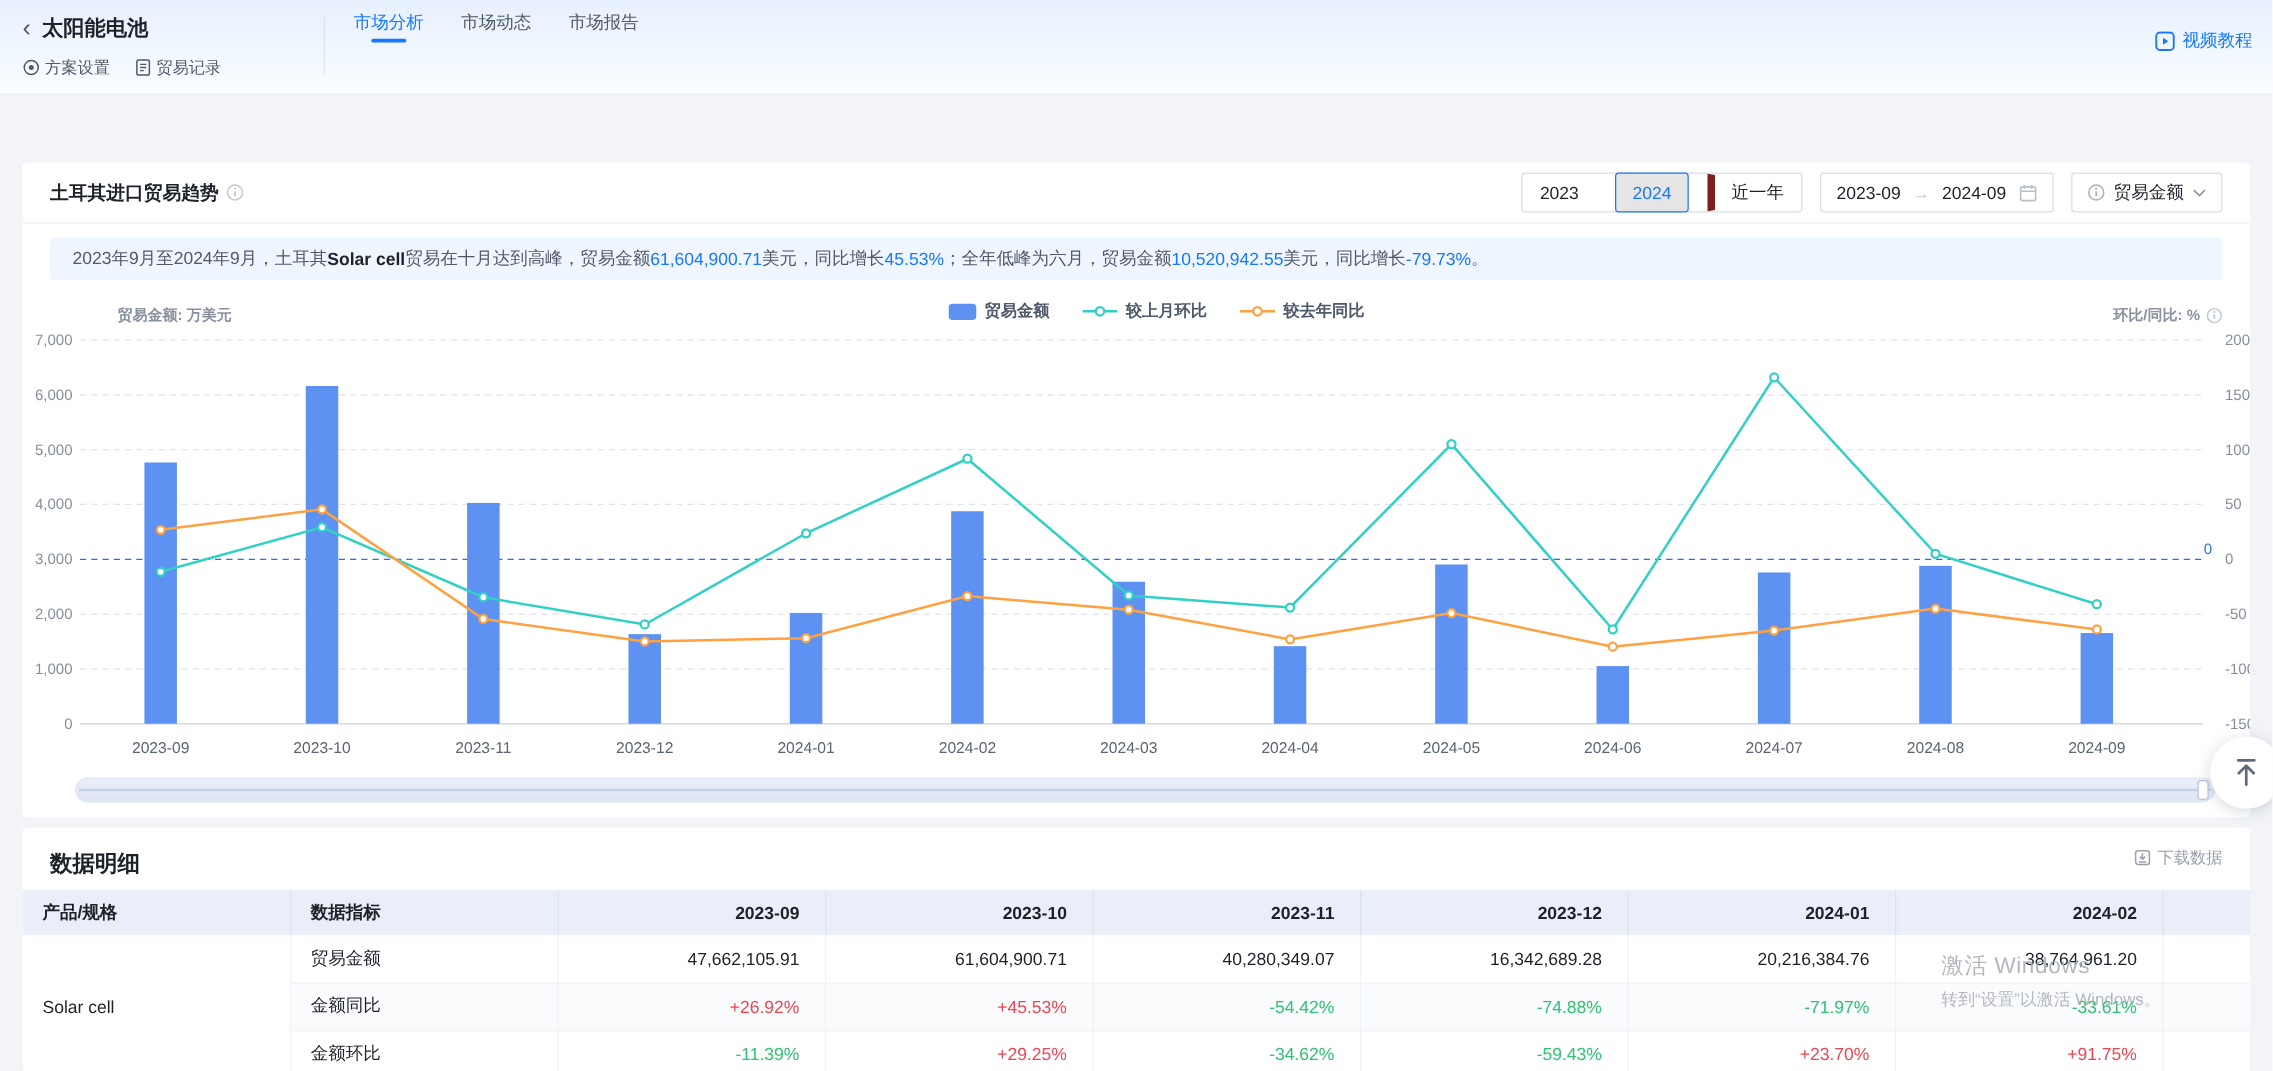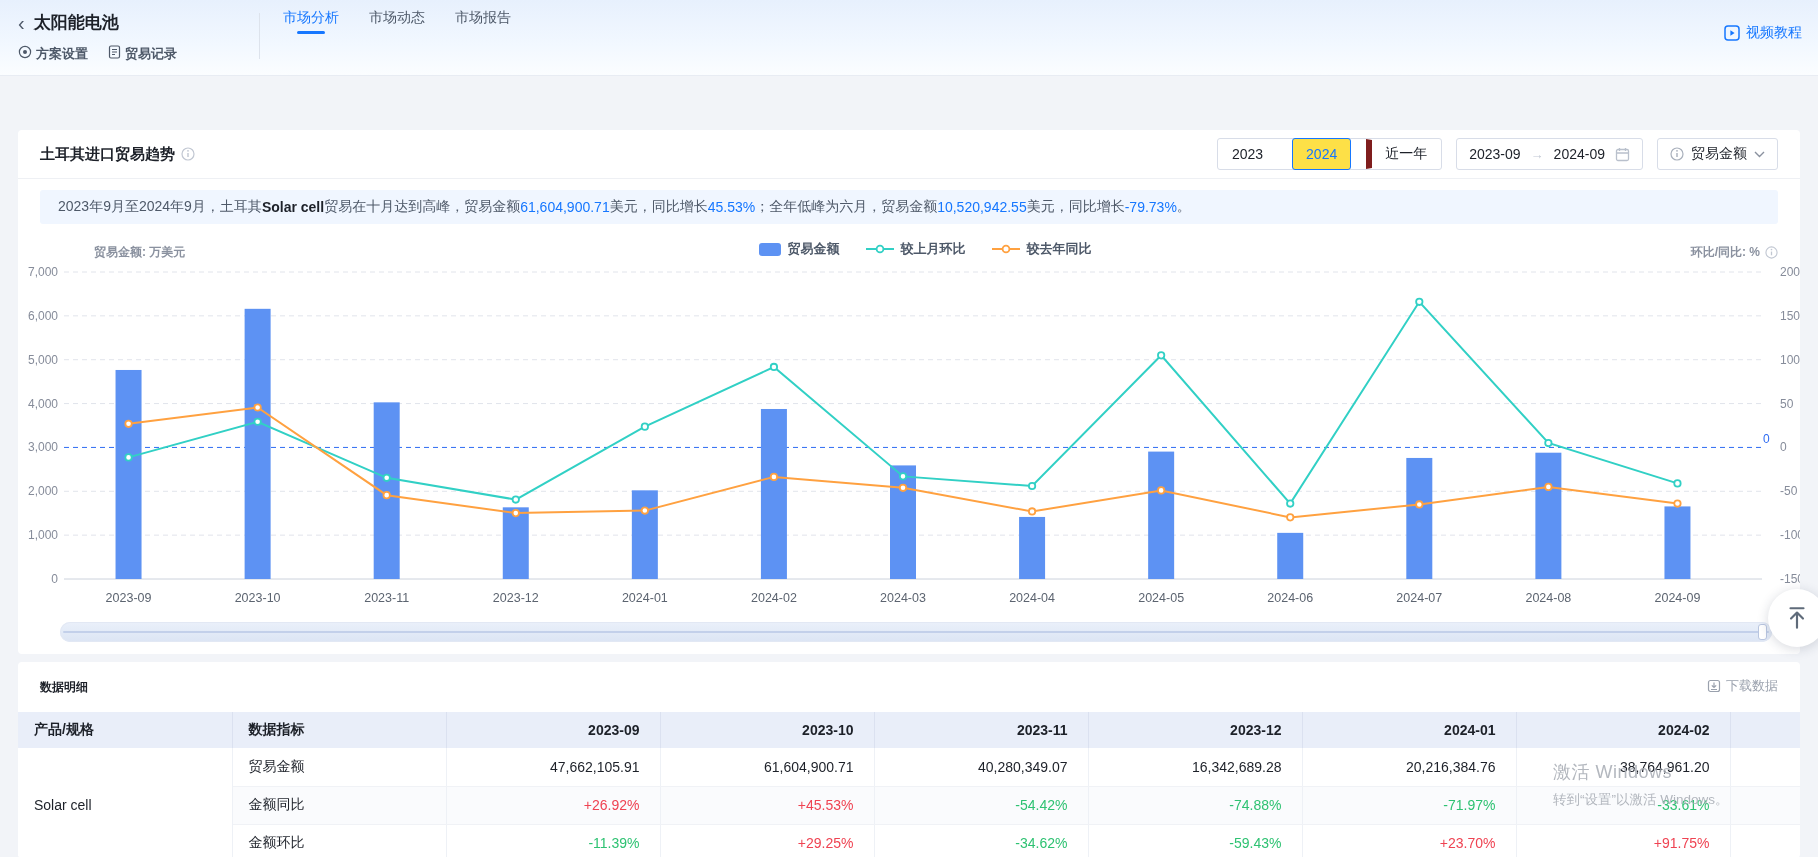--- a/index.html
+++ b/index.html
@@ -9,21 +9,21 @@
 
   
   .topbar { position:absolute; left:0; top:0; width:100%; height:76px;
             background:linear-gradient(180deg,#e7f0fd 0%,#f2f8ff 60%,#fbfdff 100%);
             border-bottom:1px solid #e8ecf3; }
   .tb-left { position:absolute; left:18px; top:11px; }
   .tb-title-row { display:flex; align-items:center; gap:9px; }
   .back-ic { font-size:20px; color:#4e5969; line-height:18px; cursor:pointer; }
   .app-title { font-size:17px; font-weight:bold; color:#1d2129; }
   .tb-sub-row { margin-top:11px; display:flex; gap:20px; font-size:13px; color:#4e5969; align-items:center; }
-  .tb-link { display:flex; align-items:flex-start; gap:4px; cursor:pointer;font-weight:bold; }
+  .tb-link { display:flex; align-items:center; gap:4px; cursor:pointer; }
   .tb-divider { position:absolute; left:259px; top:13px; width:1px; height:46px; background:#dde3ec; }
   .tb-tabs { position:absolute; left:283px; top:0; }
   .tabs-row { display:flex; gap:34px; height:39px; align-items:center; font-size:14px; color:#4e5969; box-shadow:0 1px 0 #e4ecf8; padding-right:30px; }
   .tab { position:relative; cursor:pointer; }
   .tab.active { color:#1d2129; font-weight:bold; }
   .tab.active::after { content:""; position:absolute; left:-2px; right:-2px; bottom:-10px; height:3px; background:#1677ff; border-radius:2px; }
   .subtabs-row { display:flex; gap:30px; height:36px; align-items:center; font-size:14px; color:#4e5969; }
   .subtab { position:relative; cursor:pointer; }
   .subtab.active { color:#1677ff; }
   .subtab.active::after { content:""; position:absolute; left:50%; margin-left:-14px; bottom:-7px; width:28px; height:3px; background:#1677ff; border-radius:2px; }
@@ -39,21 +39,21 @@
 
   
   .card { position:absolute; left:18px; width:1782px; background:#fff; border-radius:4px; }
   .chart-card { top:130px; height:524px; }
   .card-head { position:relative; height:48px; }
   .chart-title { position:absolute; left:22px; top:0; height:48px; display:flex; align-items:center; gap:6px; font-size:15px; font-weight:bold; color:#1d2129; }
   .controls { position:absolute; right:22px; top:8px; display:flex; gap:14px; }
   .seg { display:flex; border:1px solid #d8dde8; border-radius:3px; background:#fff; height:32px;gap:16px; }
   .yb { min-width:54px; padding:0 13px; display:flex; align-items:center; justify-content:center; font-size:14px; color:#1d2129; cursor:pointer; border:1px solid transparent; }
   .yb + .yb { border-left:6px solid #7f1d1d; }
-  .yb.active { color:#1677ff; border:1px solid #1677ff !important; margin:-1px; height:32px; border-radius:3px; background:#fde047; z-index:2; }
+  .yb.active { color:#1677ff; border:1px solid #1677ff !important; margin:-1px; height:32px; border-radius:3px; background:#e5e5e5; z-index:2; }
   .datebox, .selbox { height:32px; border:1px solid #d8dde8; border-radius:3px; display:flex; align-items:center; gap:10px; padding:0 12px; font-size:14px; color:#1d2129; background:#fff; cursor:pointer; }
   .selbox { gap:7px; }
   .arr { color:#c2c8d4; font-size:13px; }
   .divider { position:absolute; left:0; top:48px; width:100%; height:1px; background:#eef0f4; }
   .summary { position:absolute; left:22px; right:22px; top:60px; height:34px; background:#f0f6ff; border-radius:3px; display:flex; align-items:center; padding:0 18px; font-size:14px; color:#4e5969; white-space:pre; }
   .summary .b { font-weight:bold; color:#1d2129; }
   .summary .num { color:#1677ff; }
   .legend-row { position:absolute; left:16px; top:110px; width:100%; height:24px;font-weight:bold; }
   .axis-unit { position:absolute; top:4px; font-size:12px; color:#8a919f; display:flex; align-items:center; gap:5px; }
   .axis-unit.lft { left:60px; }
@@ -64,21 +64,21 @@
   #chart { position:absolute; left:0; top:130px; width:1782px; height:356px; }
 
   .dz { position:absolute; left:42px; top:492px; width:1712px; height:20px; border-radius:10px;
         background:linear-gradient(180deg,#eaf0fa,#dce5f4); box-shadow:inset 0 0 0 1px #e2e8f4; cursor:pointer; }
   .dz-bar { position:absolute; left:3px; right:3px; top:9px; height:2px; background:#c3d0ea; border-radius:1px; }
   .dz-handle { position:absolute; right:5px; top:2px; width:9px; height:16px; background:#fff; border:1px solid #b9c6e0; border-radius:3px; cursor:ew-resize; }
 
   
   .table-card { top:662px; height:196px; overflow:hidden; }
   .table-head { position:relative; height:50px; }
-  .tbl-title { position:absolute; left:22px; top:17px; font-size:12px; font-weight:bold; color:#1d2129; }
+  .tbl-title { position:absolute; left:22px; top:17px; font-size:18px; font-weight:bold; color:#1d2129; }
   .download-data { position:absolute; right:22px; top:15px; display:flex; align-items:center; gap:5px; color:#9aa1ad; font-size:13px; cursor:pointer; }
   table { position:absolute; left:0; top:50px; width:1782px; border-collapse:collapse; table-layout:fixed; font-size:14px; }
   th { height:36px; background:#e9eef9; font-weight:bold; color:#1d2129; border-right:1px solid #dbe1f0; }
   th:last-child { border-right:none; }
   th.hl { text-align:left; padding-left:16px; }
   th.hm { text-align:right; padding-right:20px; }
   td { height:38px; border-right:1px solid #eef1f6; border-bottom:1px solid #f0f2f6; }
   td:last-child { border-right:none; }
   td.metric { padding-left:16px; color:#1d2129; }
   td.num { text-align:right; padding-right:20px; color:#1d2129; }

